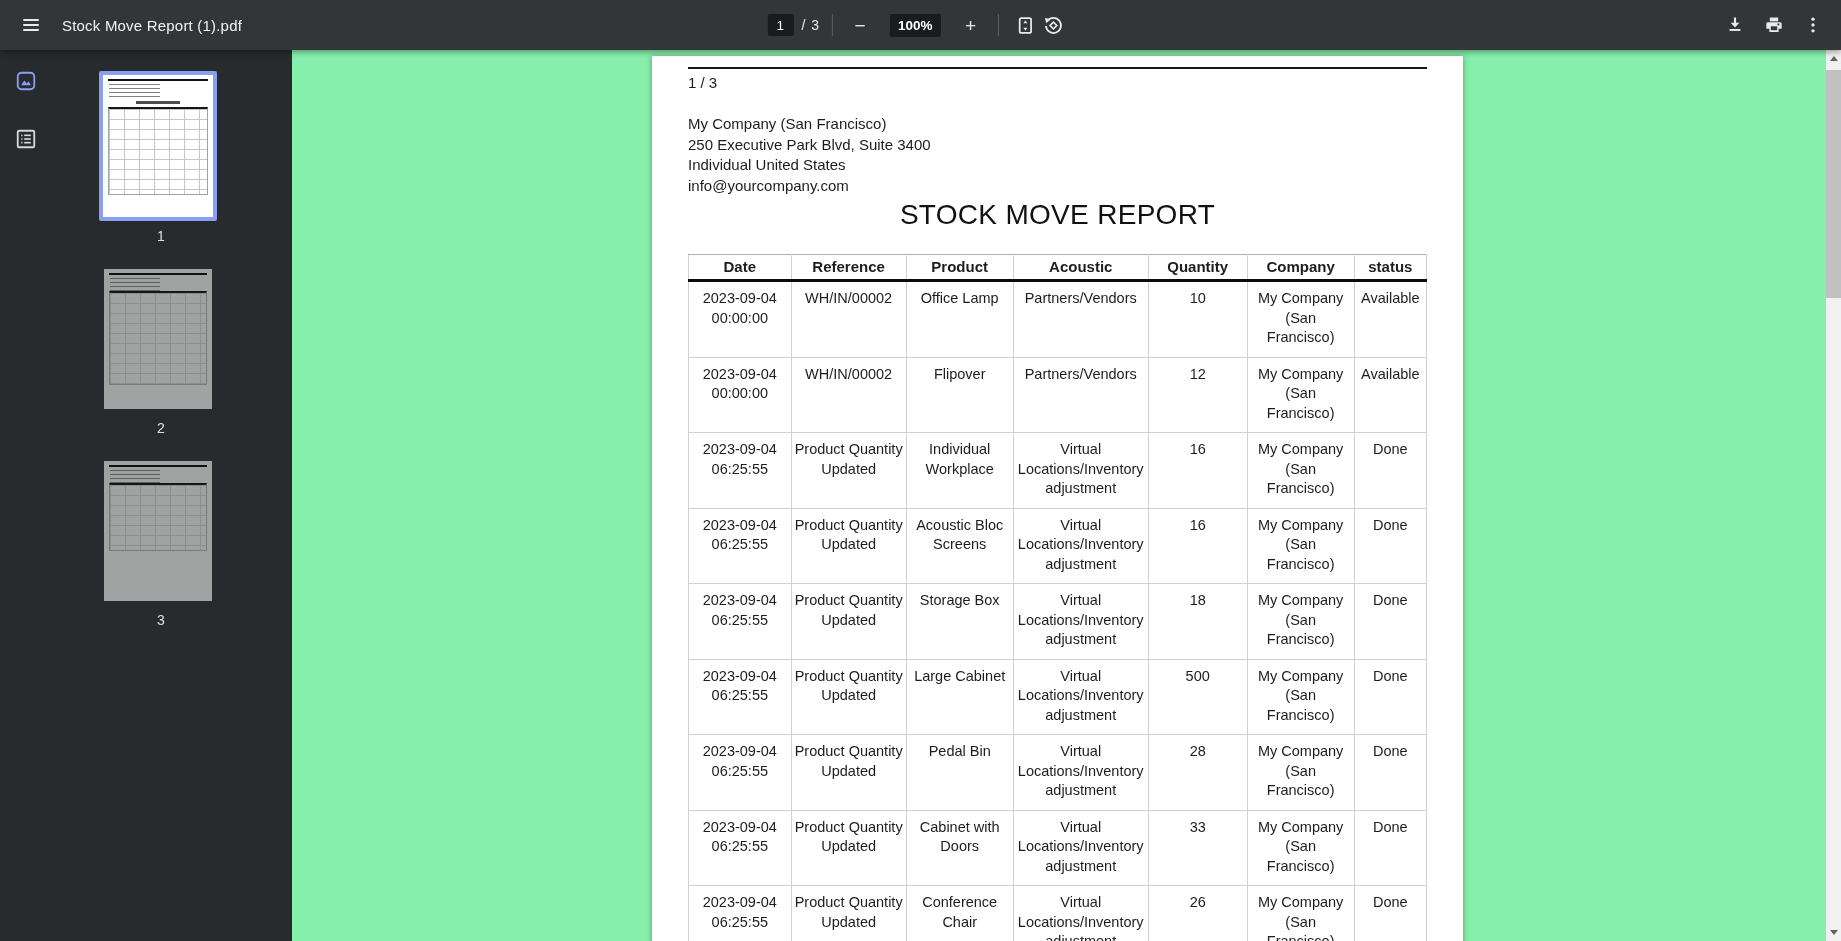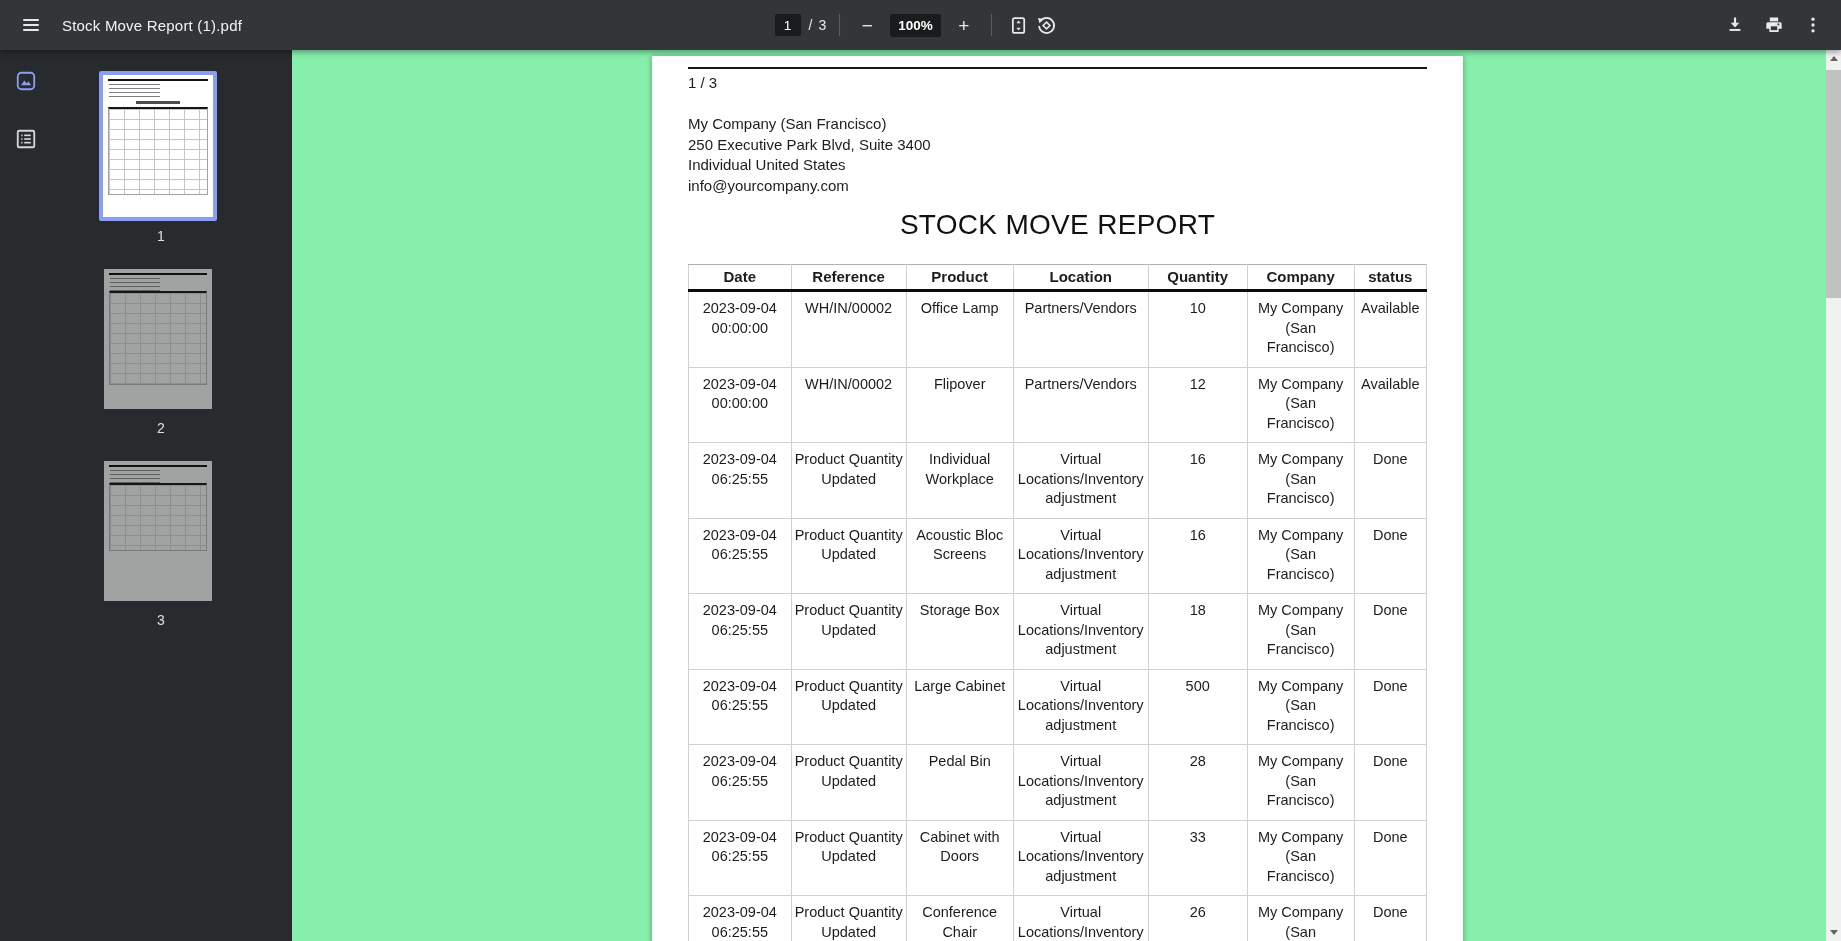--- a/index.html
+++ b/index.html
@@ -18,21 +18,21 @@
   .icon-btn { width:28px; height:28px; border:none; background:transparent; display:flex;
               align-items:center; justify-content:center; cursor:pointer; border-radius:50%; flex:0 0 auto; }
   .icon-btn svg { display:block; }
   .page-input { width:26px; height:22px; background:#191b1c; border:none; border-radius:2px;
                 color:#fff; text-align:center; font-size:13.5px; font-family:inherit; }
   .page-sep, .page-count { color:#e8eaed; font-size:14px; }
   .page-sep { margin:0 6px 0 8px; }
   .v-sep { width:1px; height:22px; background:#5c6063; margin:0 13px; }
   .glyph-btn { color:#e3e6e8; font-size:19px; line-height:1; }
   .zoom-box { background:#191b1c; color:#fff; font-size:13.5px; font-weight:600;
-              padding:4px 8px; border-radius:2px; margin:0 9px; }
+              padding:4px 8px; border-radius:2px; margin:0 16px; }
 
   
   .body { position:absolute; top:50px; left:0; width:1841px; height:891px; }
   .sidebar { position:absolute; left:0; top:0; width:292px; height:100%; background:#272b2e; overflow:hidden; }
   .view-modes { position:absolute; left:12px; top:17px; display:flex; flex-direction:column; gap:30px; }
   .vm-btn { width:28px; height:28px; background:transparent; border:none; display:flex;
             align-items:center; justify-content:center; cursor:pointer; }
   .thumbs { position:absolute; left:99px; top:21px; width:124px; }
   .thumb { cursor:pointer; margin-bottom:21px; }
   .thumb-frame { border:4px solid transparent; border-radius:2px; width:118px; }
@@ -57,21 +57,21 @@
   .mt-1 { top:32px; height:88px; }
   .mt-2 { top:22px; height:94px; }
   .mt-3 { top:22px; height:68px; }
 
   
   .page { position:absolute; left:652px; top:6px; width:811px; height:1000px; background:#fff;
           box-shadow:0 1px 6px rgba(0,0,0,.35); padding:0 36px; color:#1d1d1d; }
   .top-rule { margin-top:11px; border-top:2px solid #151515; }
   .page-indicator { margin-top:4px; font-size:15px; line-height:20px; }
   .company { margin-top:21px; font-size:15px; line-height:20.5px; }
-  .report-title { margin-top:12px; text-align:center; font-size:28px; line-height:34px;
+  .report-title { margin-top:2px; text-align:center; font-size:28px; line-height:34px;
                   font-weight:400; letter-spacing:.3px; color:#111; }
   table.report { width:100%; border-collapse:collapse; margin-top:22px; table-layout:fixed; }
   table.report th { font-size:15px; font-weight:700; line-height:20px; padding:2px;
                     border:1px solid #cfd2d5; border-top:1px solid #aeb1b3; border-bottom:3px solid #0c0c0c;margin-top:12px; }
   table.report td { font-size:14.5px; line-height:19.5px; padding:7px 2px 9px; text-align:center;
                     vertical-align:top; border:1px solid #cfd2d5; }
 
   
   .scrollbar { position:absolute; right:0; top:0; width:15px; height:100%; background:#f1f1f1; }
   .sb-btn { position:absolute; left:0; width:15px; height:17px; display:flex;
@@ -245,21 +245,21 @@
             <col style="width:18.3%">
               <col style="width:13.4%">
               <col style="width:14.5%">
               <col style="width:9.8%">
           </colgroup>
           <thead>
             <tr id="thead-row">
                 <th>Date</th>
                 <th>Reference</th>
                 <th>Product</th>
-                <th>Location</th>
+                <th>Acoustic</th>
                 <th>Quantity</th>
                 <th>Company</th>
                 <th>status</th>
               </tr>
           </thead>
           <tbody id="table-body">
               <tr>
                 <td>2023-09-04 00:00:00</td>
                 <td>WH/IN/00002</td>
                 <td>Office Lamp</td>

